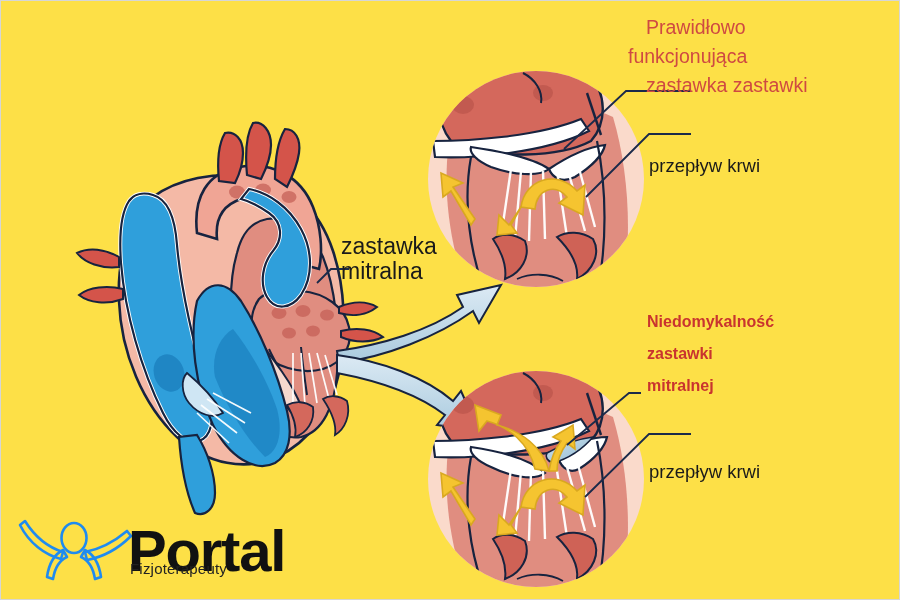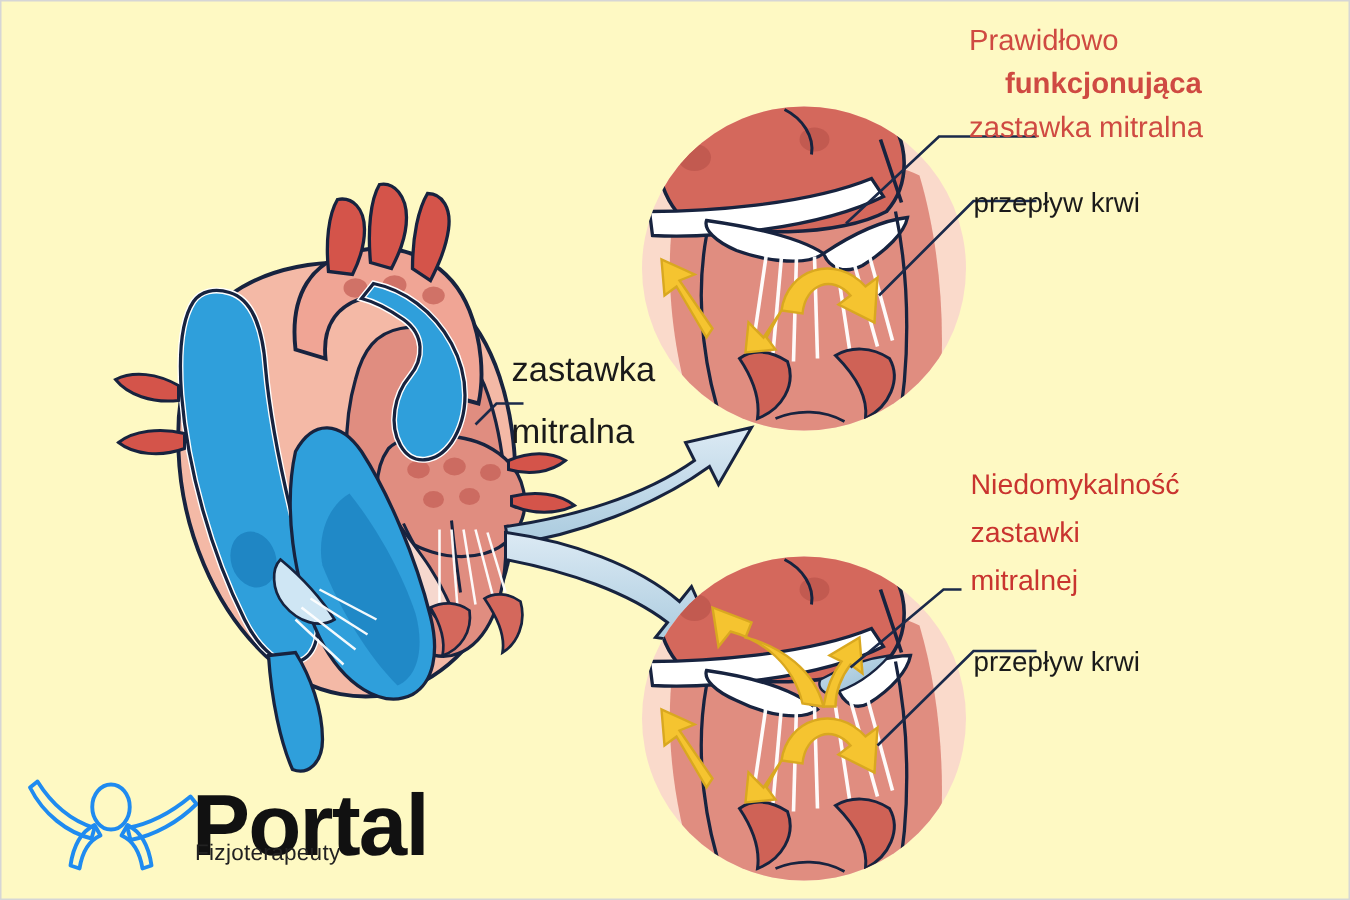--- a/index.html
+++ b/index.html
@@ -1,24 +1,24 @@
 <!DOCTYPE html>
 <html><head>
 <meta charset="utf-8">
 <style>
   html,body{margin:0;padding:0;background:#fff;}
   body{width:900px;height:600px;overflow:hidden;
        font-family:"Liberation Sans",sans-serif;}
-  #page{position:relative;width:900px;height:600px;background:#fef9c3;
+  #page{position:relative;width:900px;height:600px;background:#fde047;
         border:1px solid #d6d6d6;box-sizing:border-box;}
   svg.layer{position:absolute;left:0;top:0;width:900px;height:600px;}
   .lbl{position:absolute;white-space:pre;line-height:1.30;}
   .lbl-red{color:#cf4a42;font-size:19.5px;}
-  .lbl-red-bold{color:#c9342f;font-size:19px;font-weight:normal;}
-  .lbl-dark{color:#1a1a1a;font-size:18.5px;}
+  .lbl-red-bold{color:#c9342f;font-size:16px;font-weight:bold;}
+  .lbl-dark{color:#1a1a1a;font-size:18.5px;margin-top:31px;}
   .lbl-heart{color:#1a1a1a;font-size:23px;}
   #logo-word{position:absolute;left:127px;top:516px;font-size:58px;
       font-weight:bold;color:#111;letter-spacing:-1.2px;}
   #logo-sub{position:absolute;left:129px;top:559px;font-size:15px;
       color:#222;letter-spacing:.2px;}
 </style>
 </head>
 <body>
 
 <div id="page">
@@ -273,30 +273,30 @@
     <g fill="none" stroke="#1f8bf0" stroke-width="2.6" stroke-linejoin="round">
       <ellipse cx="73" cy="537" rx="12.5" ry="15"></ellipse>
       <path d="M62,549 C54,553 48,562 46,576 L52,578 C54,566 59,559 66,556 Z"></path>
       <path d="M84,549 C92,553 98,562 100,576 L94,578 C92,566 87,559 80,556 Z"></path>
       <path d="M62,551 C46,546 34,536 24,520 L19,524 C28,542 44,554 60,558 Z"></path>
       <path d="M84,551 C100,548 114,540 126,530 L130,535 C118,547 102,556 86,559 Z"></path>
     </g>
   </svg>
 
   <div class="lbl lbl-red" style="left:645px;top:14px;">Prawidłowo</div>
-  <div class="lbl lbl-red" style="left:669px;top:43px;font-weight:bold;">funkcjonująca</div>
-  <div class="lbl lbl-red" style="left:645px;top:72px;">zastawka mitralna</div>
+  <div class="lbl lbl-red" style="left:627px;top:43px;">funkcjonująca</div>
+  <div class="lbl lbl-red" style="left:645px;top:72px;">zastawka zastawki</div>
 
   <div class="lbl lbl-dark" style="left:648px;top:122px;">przepływ krwi</div>
 
   <div class="lbl lbl-red-bold" style="left:646px;top:311px;">Niedomykalność</div>
   <div class="lbl lbl-red-bold" style="left:646px;top:343px;">zastawki</div>
   <div class="lbl lbl-red-bold" style="left:646px;top:375px;">mitralnej</div>
 
   <div class="lbl lbl-dark" style="left:648px;top:428px;">przepływ krwi</div>
 
   <div class="lbl lbl-heart" style="left:340px;top:231px;">zastawka</div>
-  <div class="lbl lbl-heart" style="left:340px;top:256px;margin-top:16px;">mitralna</div>
+  <div class="lbl lbl-heart" style="left:340px;top:256px;">mitralna</div>
 
   <div id="logo-word">Portal</div>
   <div id="logo-sub">Fizjoterapeuty</div>
 
 </div>
 
 </body></html>

